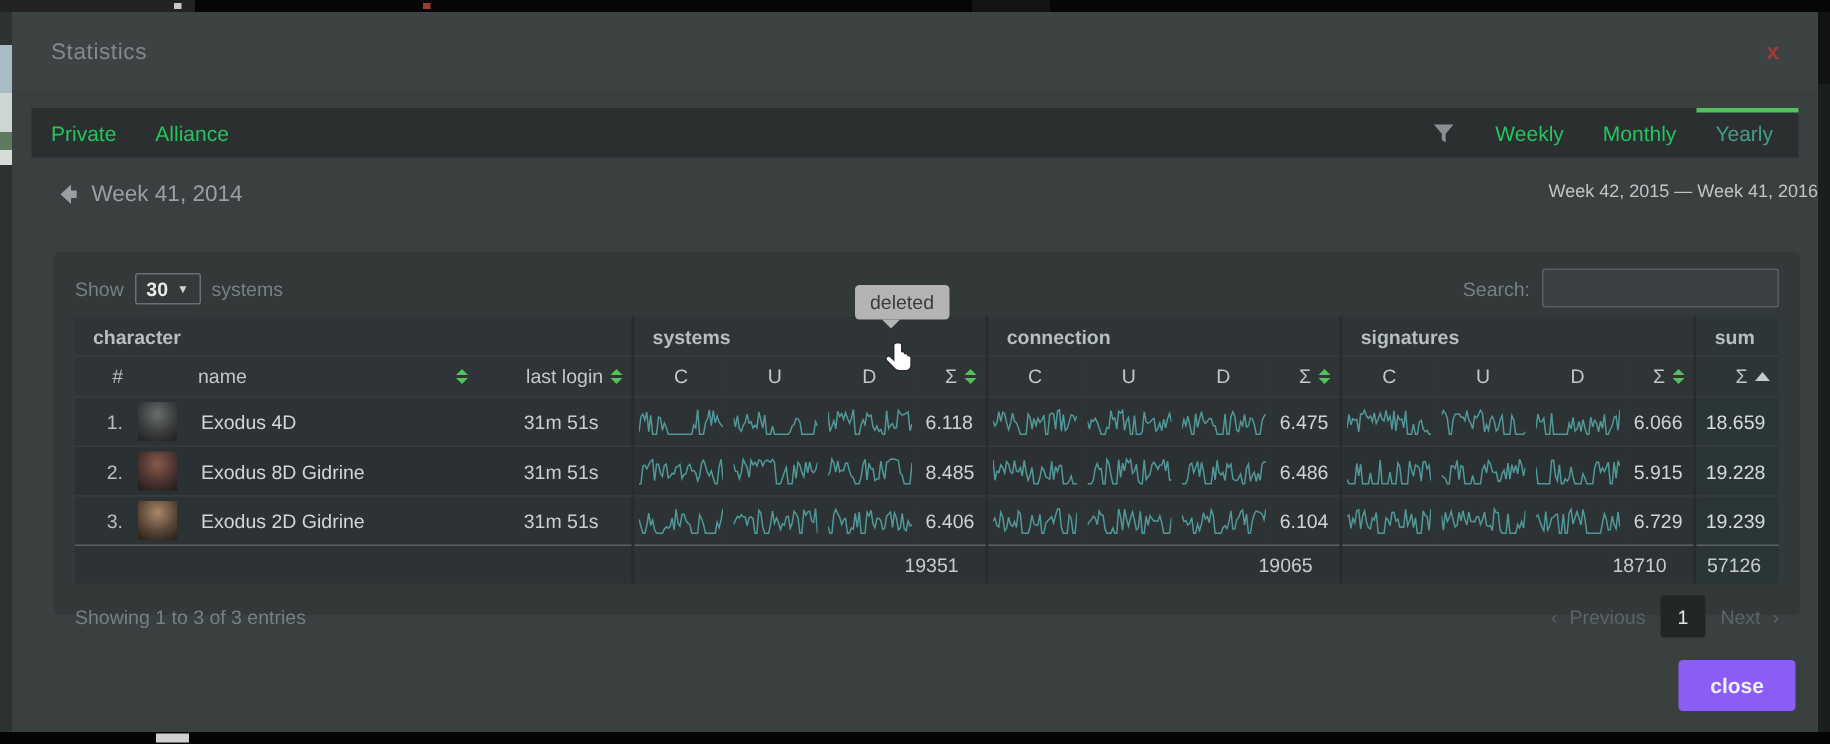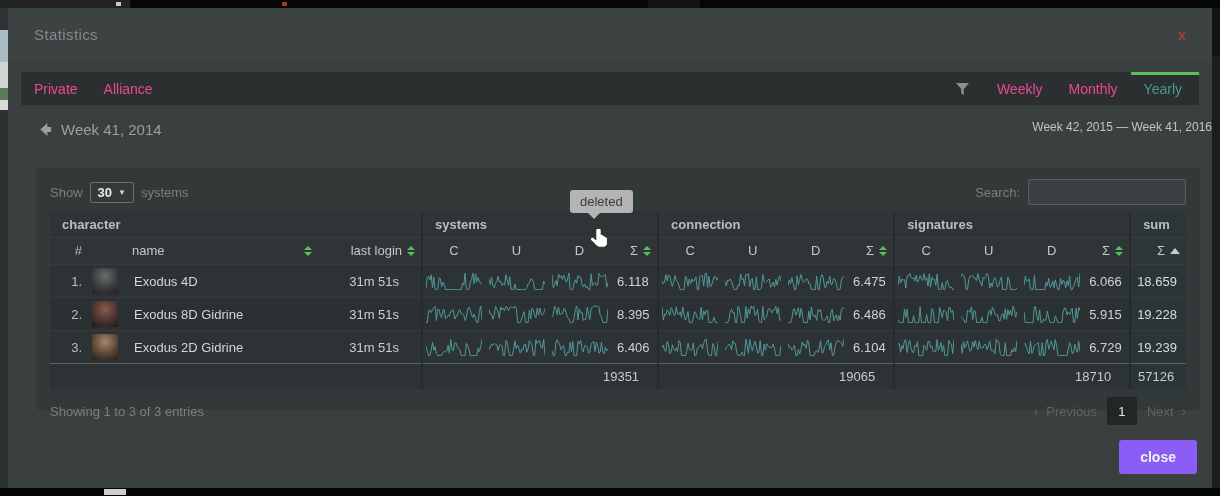--- a/index.html
+++ b/index.html
@@ -22,21 +22,21 @@
   .strip-bottom .b1 { position:absolute; left:104px; top:1px; width:22px; height:6px; background:#cfcfcf; }
 
   
   .modal { position:absolute; left:8px; top:8px; width:1204px; height:480px; background:#3a3f40; }
   .modal-header { height:52px; background:#3d4243; display:flex; align-items:center; justify-content:space-between; padding:0 26px; }
   .modal-title { color:#84898b; font-size:15px; letter-spacing:.4px; }
   .modal-x { color:#a23b3b; font-size:15px; font-weight:bold; cursor:pointer; line-height:1; }
 
   
   .tabstrip { margin:12px 13px 0 13px; height:33px; background:#2b2f30; display:flex; align-items:stretch; position:relative; }
-  .tab { position:relative; display:flex; align-items:center; padding:0 13px; color:#ec4899; font-size:14px; cursor:pointer; }
+  .tab { position:relative; display:flex; align-items:center; padding:0 13px; color:#22c55e; font-size:14px; cursor:pointer; }
   .tab.active { color:#459d87; }
   .tab.active::before { content:""; position:absolute; left:0; top:0; right:0; height:3px; background:#53c25c; }
   .tabstrip .spacer { flex:1; }
   .funnel { display:flex; align-items:center; padding:0 14px; cursor:pointer; }
 
   
   .weeknav { position:relative; height:44px; margin-top:4px; }
   .week-prev { position:absolute; left:30px; top:12px; display:flex; align-items:center; gap:8px; color:#9aa0a1; font-size:15px; cursor:pointer; }
   .week-range { position:absolute; left:0; right:0; top:11px; text-align:right; color:#c0c5c5; font-size:12px; }
 
@@ -339,21 +339,21 @@
           <td class="spark-cell">
                 <svg class="spark" width="56" height="20" viewBox="0 0 56 20">
                   <polyline points="0.0,5.3 1.3,10.2 2.6,10.3 3.9,15.2 5.2,11.1 6.5,2.3 7.8,5.1 9.1,7.9 10.4,14.3 11.7,2.9 13.0,6.0 14.3,4.1 15.6,6.7 16.9,2.6 18.2,3.0 19.5,6.6 20.8,3.6 22.1,2.8 23.4,3.3 24.7,4.2 26.0,2.2 27.3,4.3 28.7,18.5 30.0,18.5 31.3,18.5 32.6,14.9 33.9,10.9 35.2,7.7 36.5,18.5 37.8,18.5 39.1,18.5 40.4,5.9 41.7,15.0 43.0,4.2 44.3,6.1 45.6,11.1 46.9,13.9 48.2,4.1 49.5,11.2 50.8,3.9 52.1,9.9 53.4,11.1 54.7,9.3 56.0,4.4"></polyline>
                 </svg>
               </td>
           <td class="spark-cell">
                 <svg class="spark" width="56" height="20" viewBox="0 0 56 20">
                   <polyline points="0.0,13.0 1.3,10.7 2.6,2.0 3.9,4.7 5.2,10.7 6.5,3.3 7.8,10.6 9.1,9.5 10.4,9.7 11.7,4.8 13.0,4.7 14.3,10.0 15.6,13.6 16.9,14.7 18.2,18.5 19.5,18.5 20.8,18.5 22.1,13.9 23.4,5.5 24.7,2.2 26.0,16.0 27.3,4.8 28.7,8.5 30.0,8.4 31.3,16.4 32.6,15.3 33.9,15.2 35.2,3.4 36.5,10.2 37.8,15.4 39.1,4.1 40.4,3.6 41.7,2.2 43.0,2.0 44.3,2.1 45.6,2.4 46.9,3.0 48.2,11.3 49.5,13.0 50.8,18.5 52.1,18.5 53.4,18.5 54.7,18.5 56.0,4.5"></polyline>
                 </svg>
               </td>
-          <td class="num">8.395</td>
+          <td class="num">8.485</td>
           <td class="g-start spark-cell">
                 <svg class="spark" width="56" height="20" viewBox="0 0 56 20">
                   <polyline points="0.0,2.7 1.3,16.2 2.6,10.1 3.9,11.0 5.2,5.8 6.5,7.7 7.8,11.4 9.1,3.8 10.4,5.4 11.7,10.5 13.0,11.5 14.3,2.9 15.6,10.0 16.9,10.5 18.2,7.7 19.5,13.4 20.8,2.8 22.1,11.1 23.4,16.2 24.7,12.9 26.0,7.6 27.3,18.5 28.7,18.5 30.0,18.5 31.3,14.2 32.6,7.5 33.9,9.3 35.2,13.8 36.5,14.6 37.8,15.5 39.1,3.5 40.4,15.7 41.7,6.9 43.0,10.5 44.3,6.4 45.6,6.4 46.9,18.5 48.2,18.5 49.5,18.5 50.8,16.8 52.1,13.3 53.4,18.5 54.7,18.5 56.0,18.5"></polyline>
                 </svg>
               </td>
           <td class="spark-cell">
                 <svg class="spark" width="56" height="20" viewBox="0 0 56 20">
                   <polyline points="0.0,18.5 1.3,18.5 2.6,18.5 3.9,16.0 5.2,8.2 6.5,5.1 7.8,8.8 9.1,8.3 10.4,18.5 11.7,18.5 13.0,2.4 14.3,5.0 15.6,12.6 16.9,18.5 18.2,18.5 19.5,18.5 20.8,2.4 22.1,14.3 23.4,4.8 24.7,10.0 26.0,2.1 27.3,4.4 28.7,2.5 30.0,11.6 31.3,9.9 32.6,5.4 33.9,16.6 35.2,18.5 36.5,18.5 37.8,2.5 39.1,15.7 40.4,13.8 41.7,12.2 43.0,5.9 44.3,4.2 45.6,6.3 46.9,8.9 48.2,6.1 49.5,6.0 50.8,2.2 52.1,9.9 53.4,3.5 54.7,16.1 56.0,15.9"></polyline>
                 </svg>
               </td>

